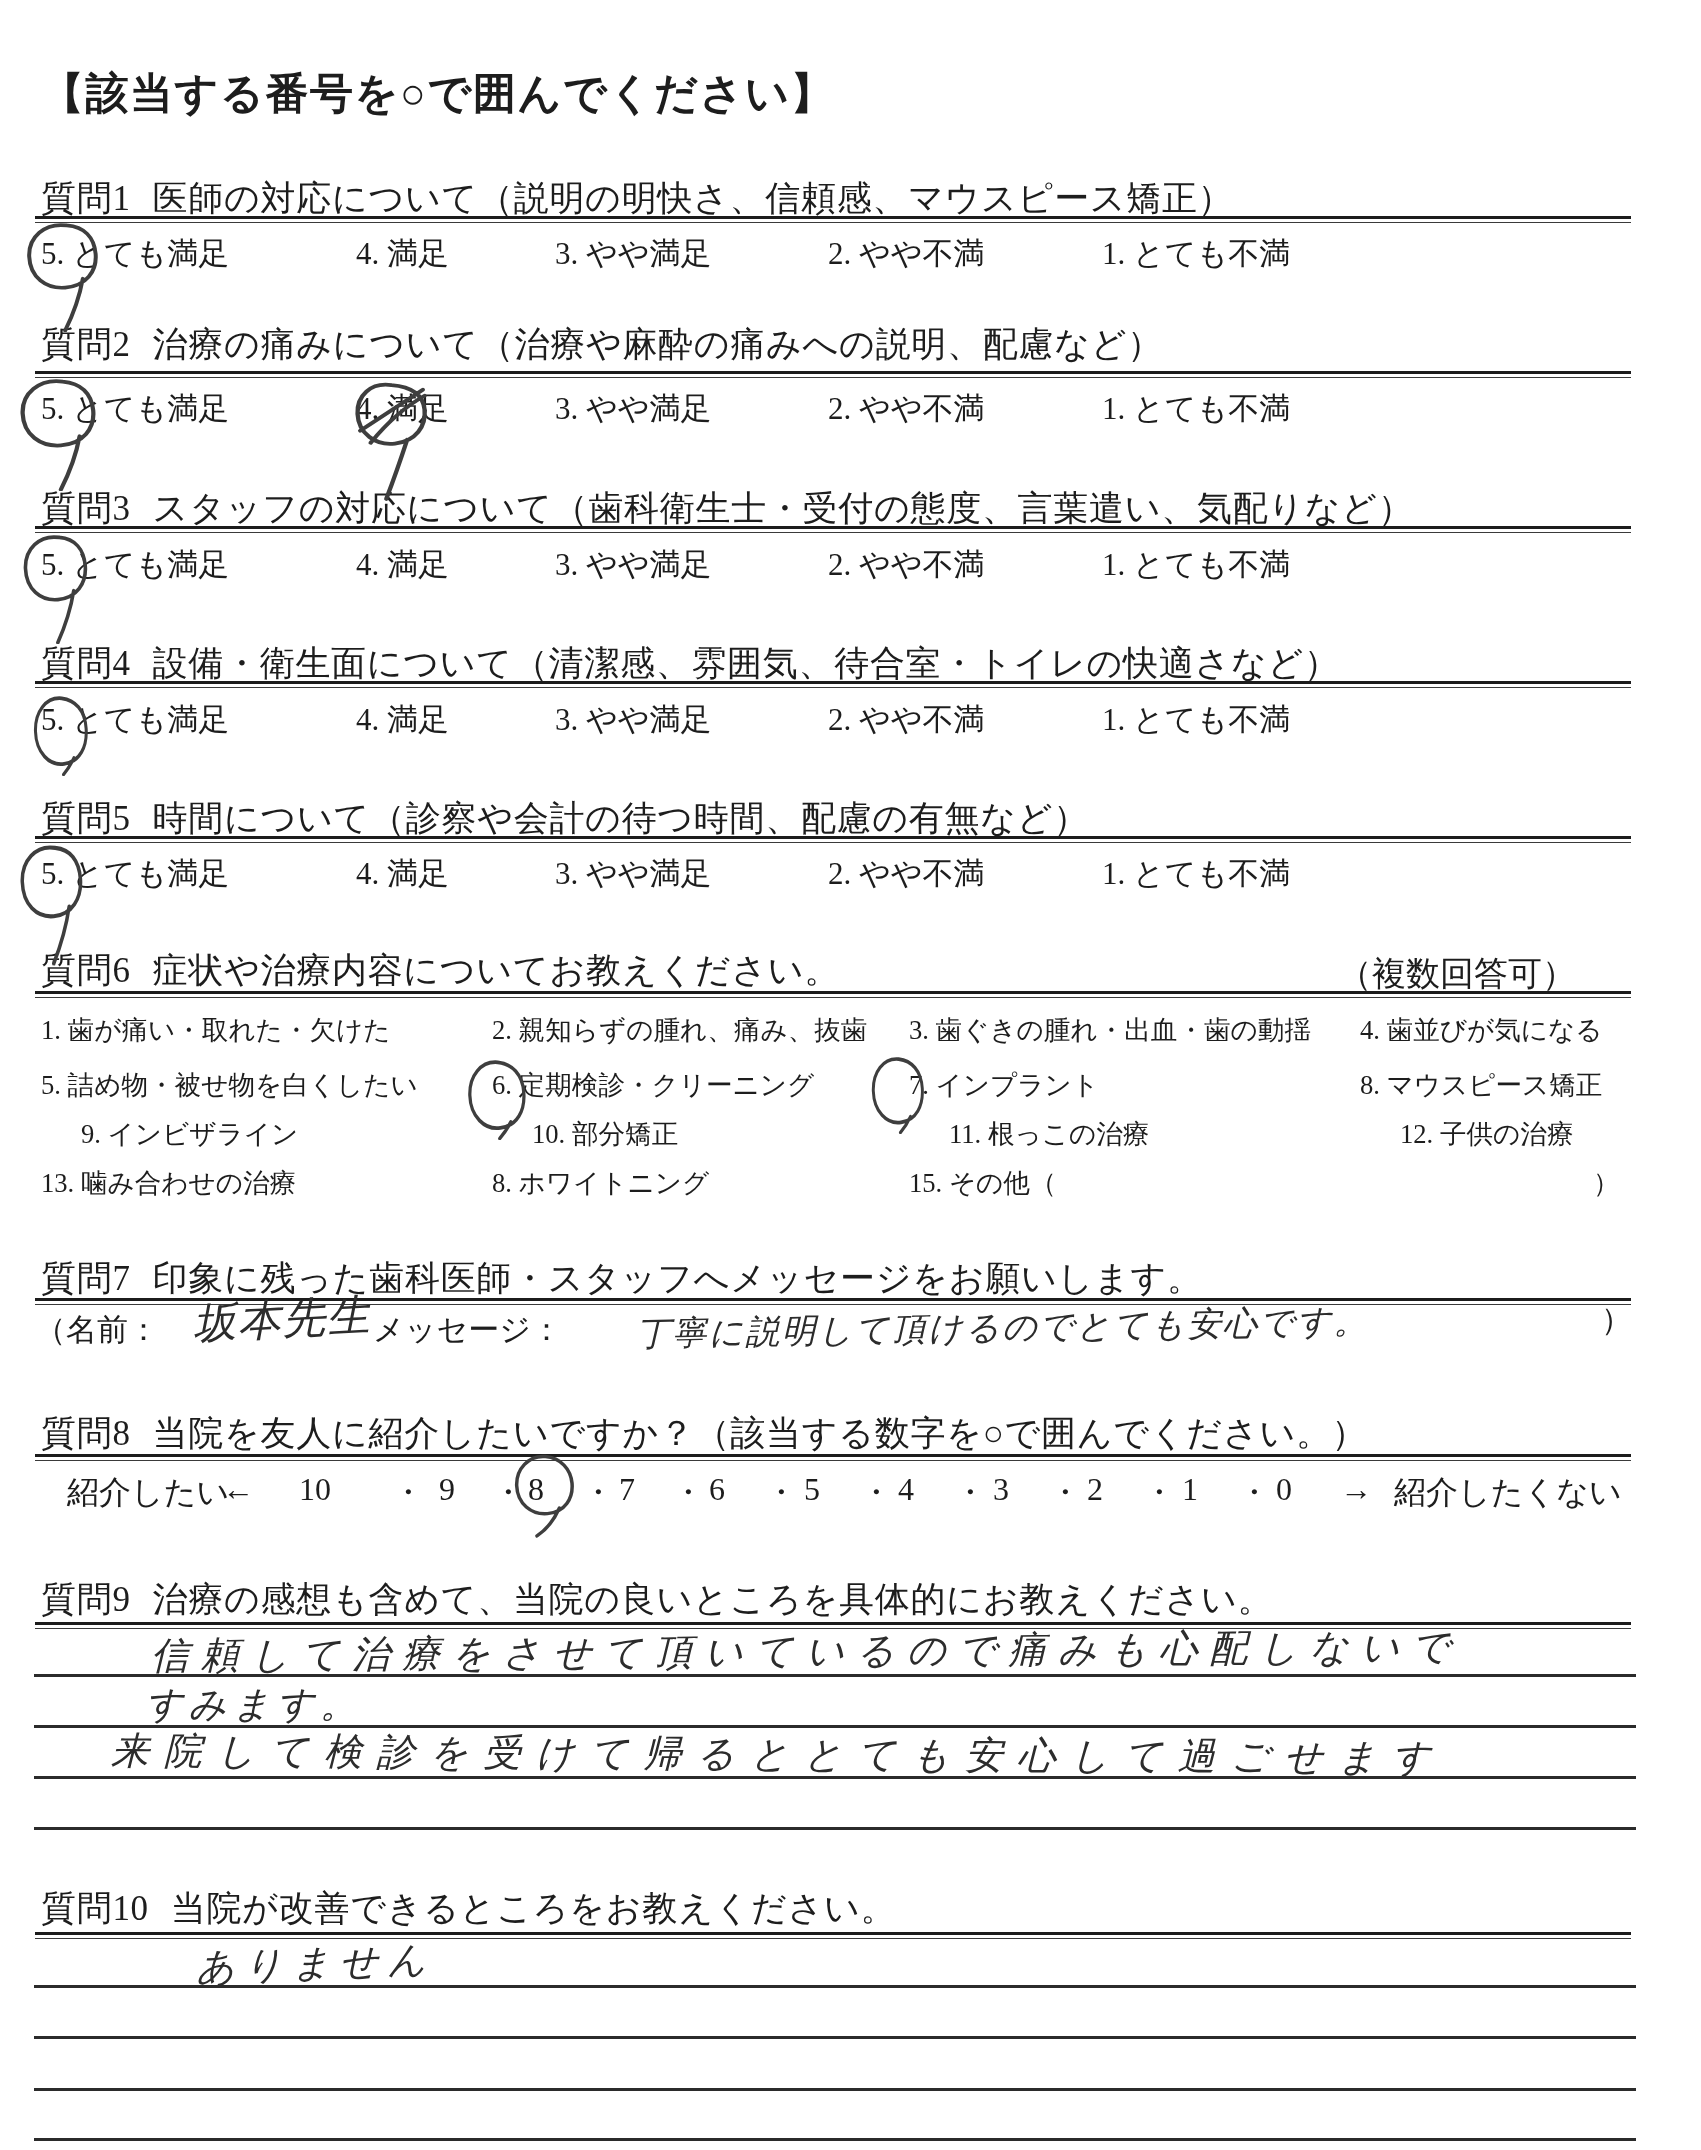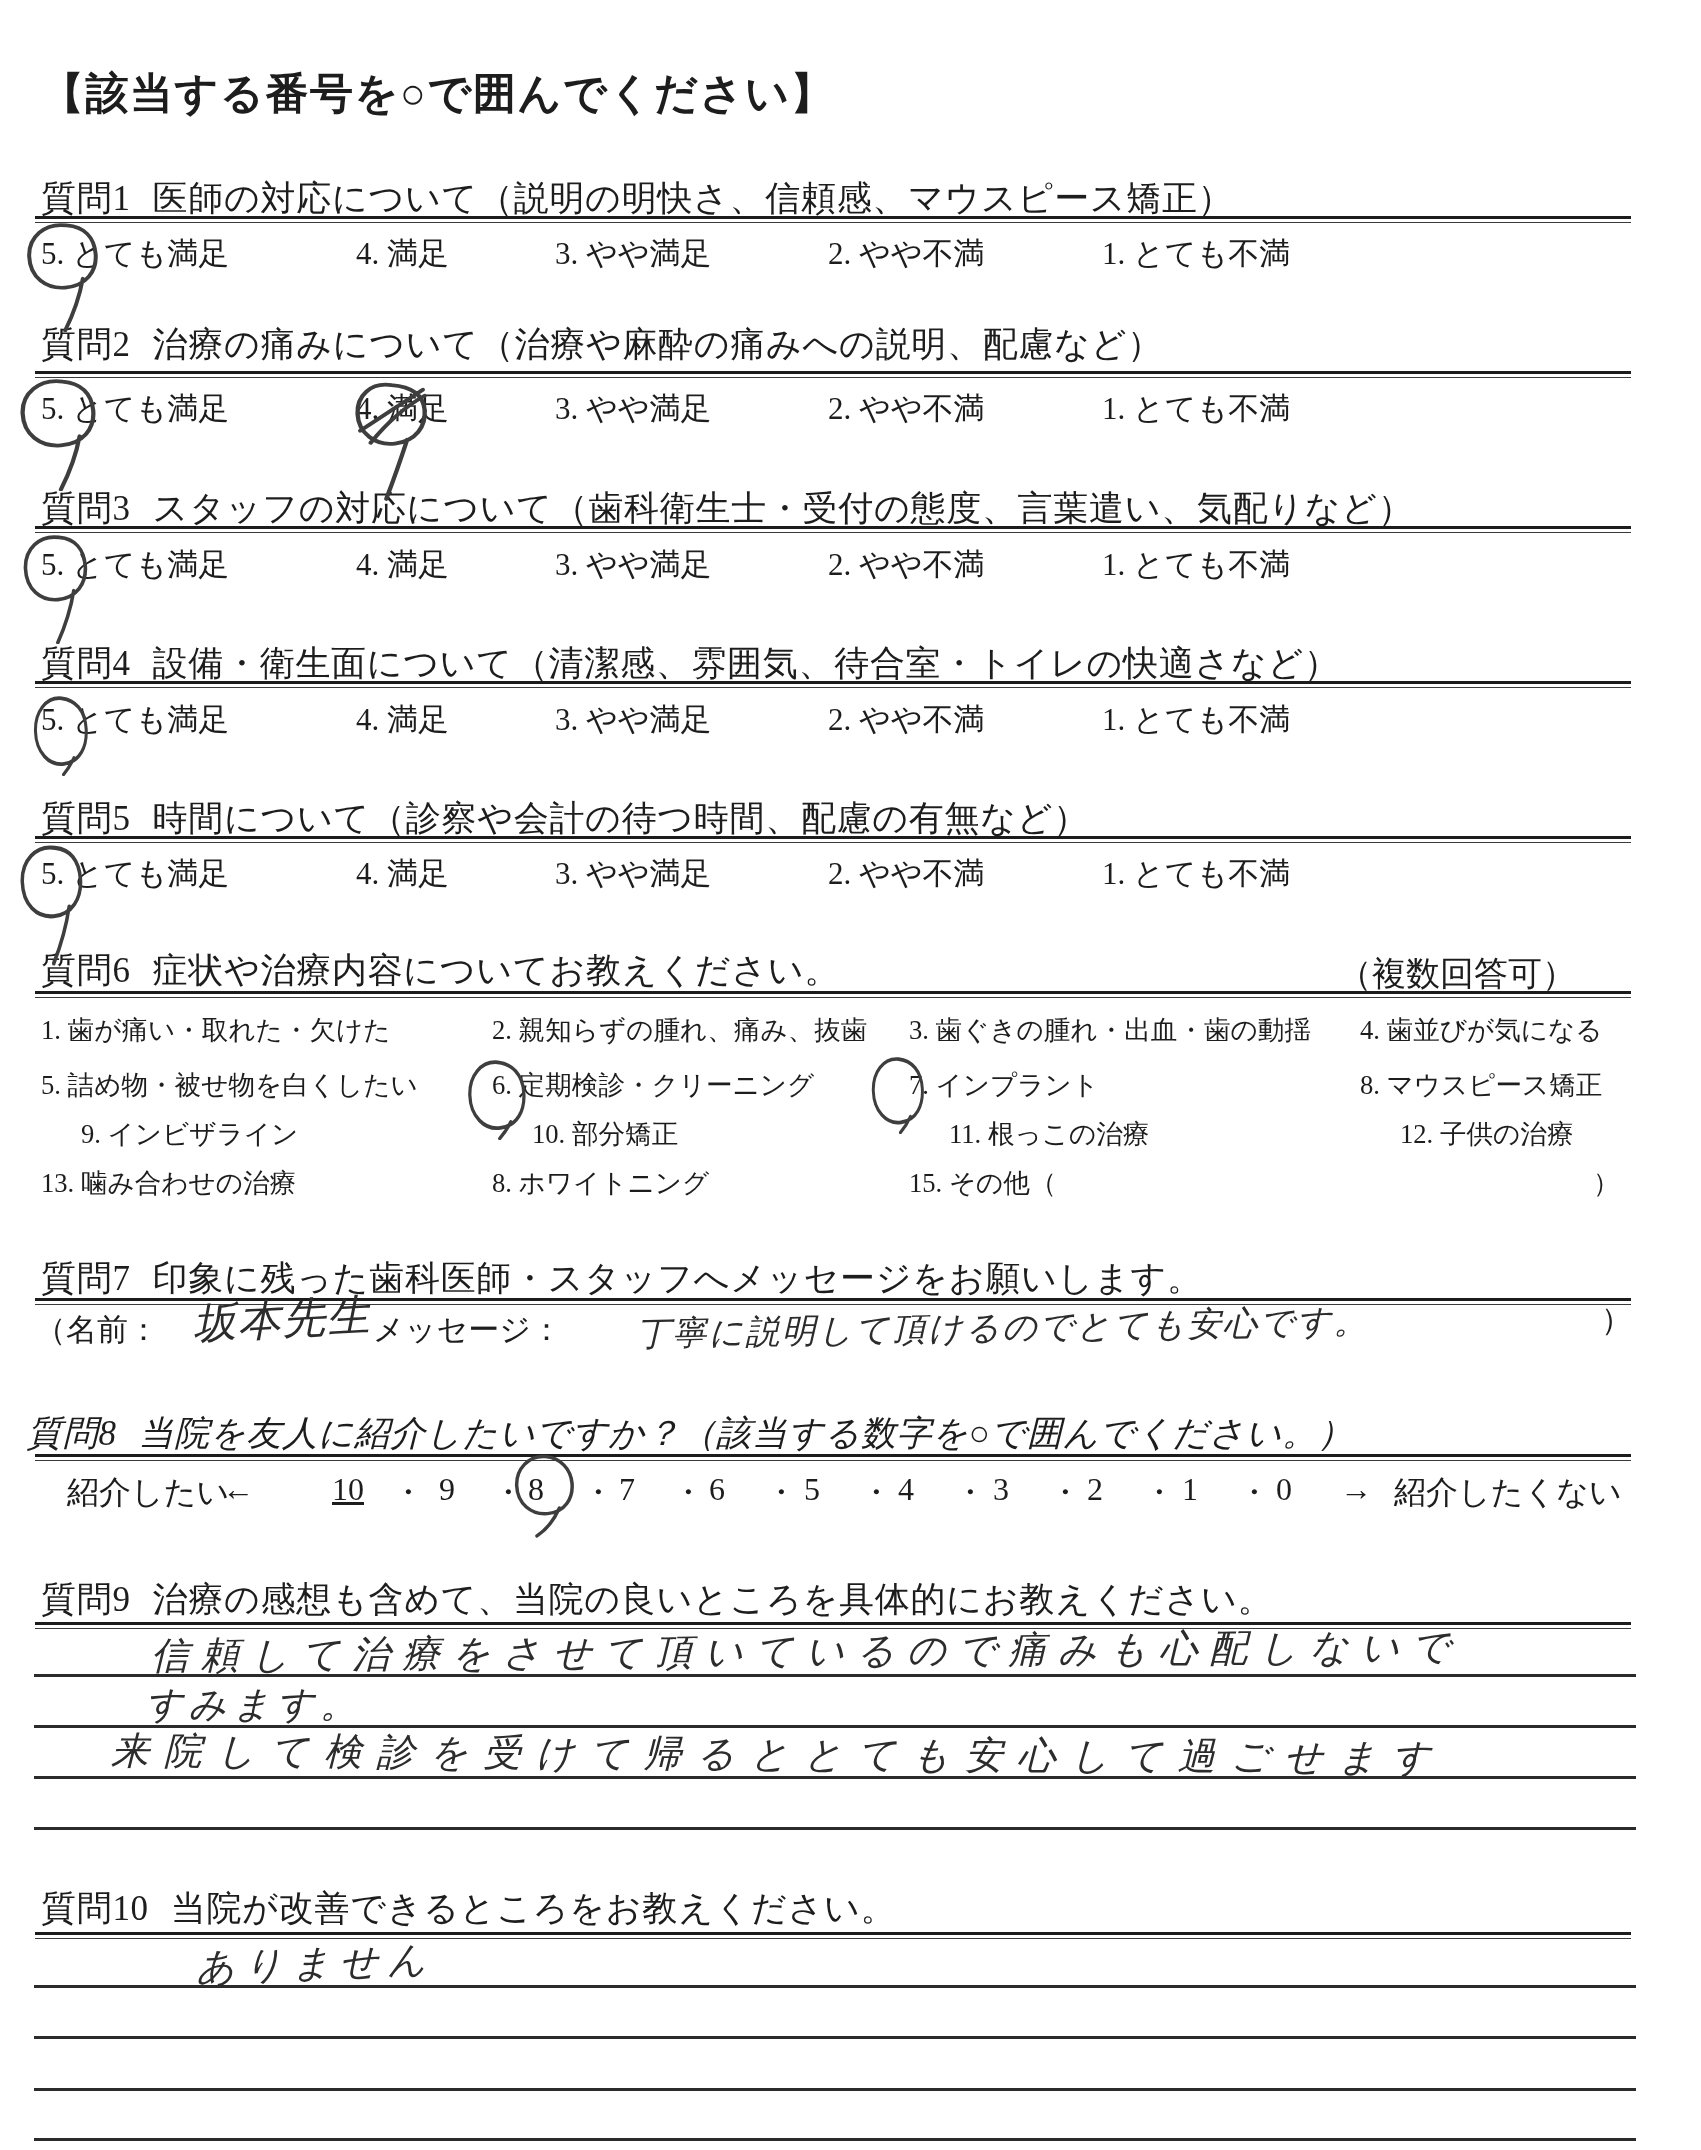--- a/index.html
+++ b/index.html
@@ -132,28 +132,28 @@
 <div class="abs qh" style="left:41px;top:1255px;">
   <span class="ql">質問7</span><span>印象に残った歯科医師・スタッフへメッセージをお願いします。</span>
 </div>
 <div class="rule2" style="top:1298px;"></div>
 <div class="abs q7label" style="left:35px;top:1309px;">（名前：</div>
 <div class="abs hand" style="left:193px;top:1291px;font-size:43px;transform:rotate(-3deg);letter-spacing:1.5px;">坂本先生</div>
 <div class="abs q7label" style="left:373px;top:1309px;">メッセージ：</div>
 <div class="abs hand" style="left:636px;top:1305px;font-size:34px;transform:rotate(-1deg);letter-spacing:2.2px;">丁寧に説明して頂けるのでとても安心です。</div>
 <div class="abs q7label" style="left:1601px;top:1299px;">）</div>
 
-<div class="abs qh" style="left:27px;top:1410px;font-style:italic;">
+<div class="abs qh" style="left:41px;top:1410px;">
   <span class="ql">質問8</span><span>当院を友人に紹介したいですか？（該当する数字を○で囲んでください。）</span>
 </div>
 <div class="rule2" style="top:1454px;"></div>
 <div class="q8row" style="top:1471px;">
   <span style="left:26px;">紹介したい</span>
   <span style="left:181px;">←</span>
-  <span style="left:291px;text-decoration:underline;">10</span>
+  <span style="left:258px;">10</span>
   <span style="left:351px;">・</span>
   <span style="left:398px;">9</span>
   <span style="left:451px;">・</span>
   <span style="left:487px;">8</span>
   <span style="left:541px;">・</span>
   <span style="left:578px;">7</span>
   <span style="left:631px;">・</span>
   <span style="left:668px;">6</span>
   <span style="left:724px;">・</span>
   <span style="left:763px;">5</span>

